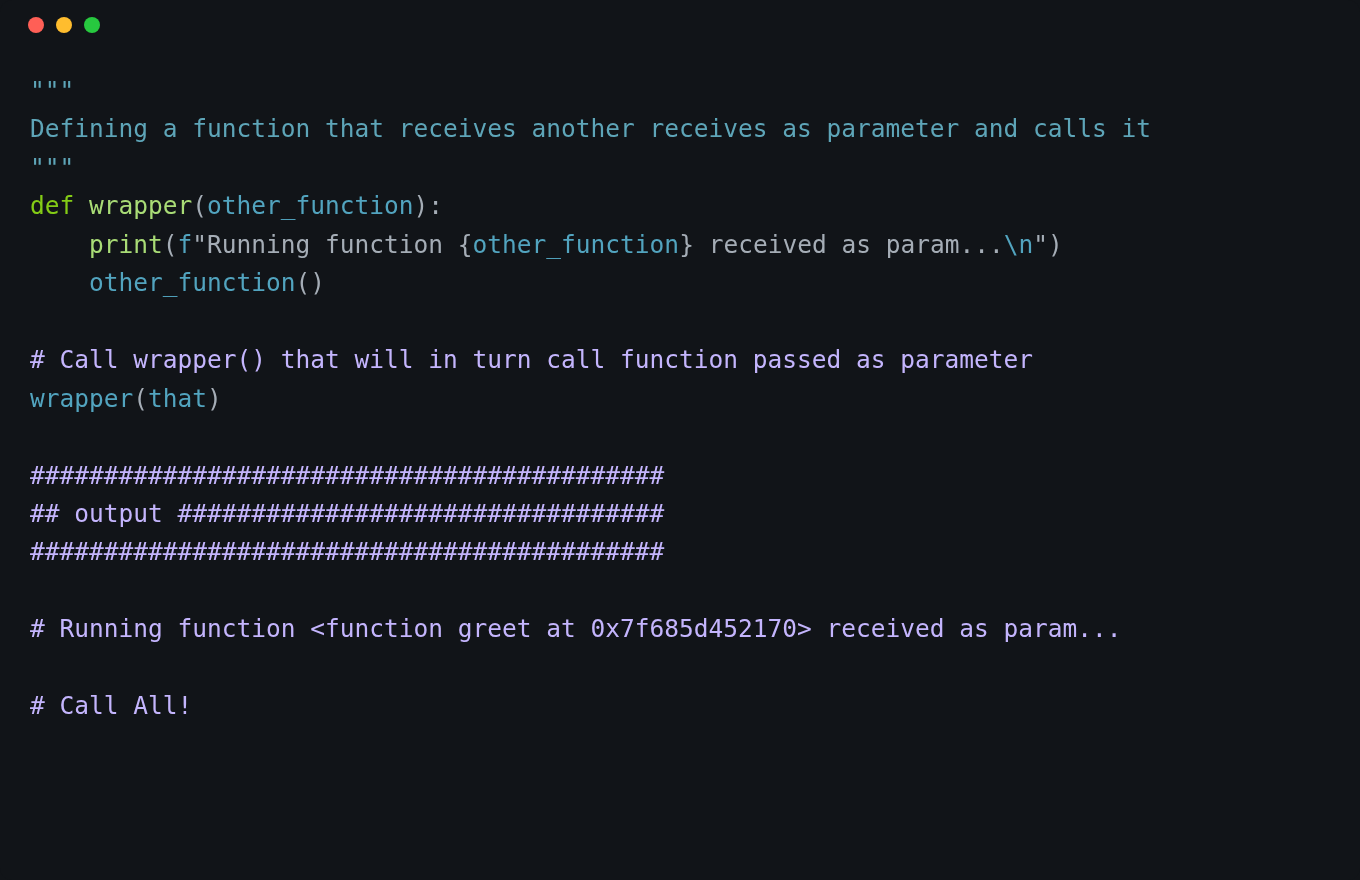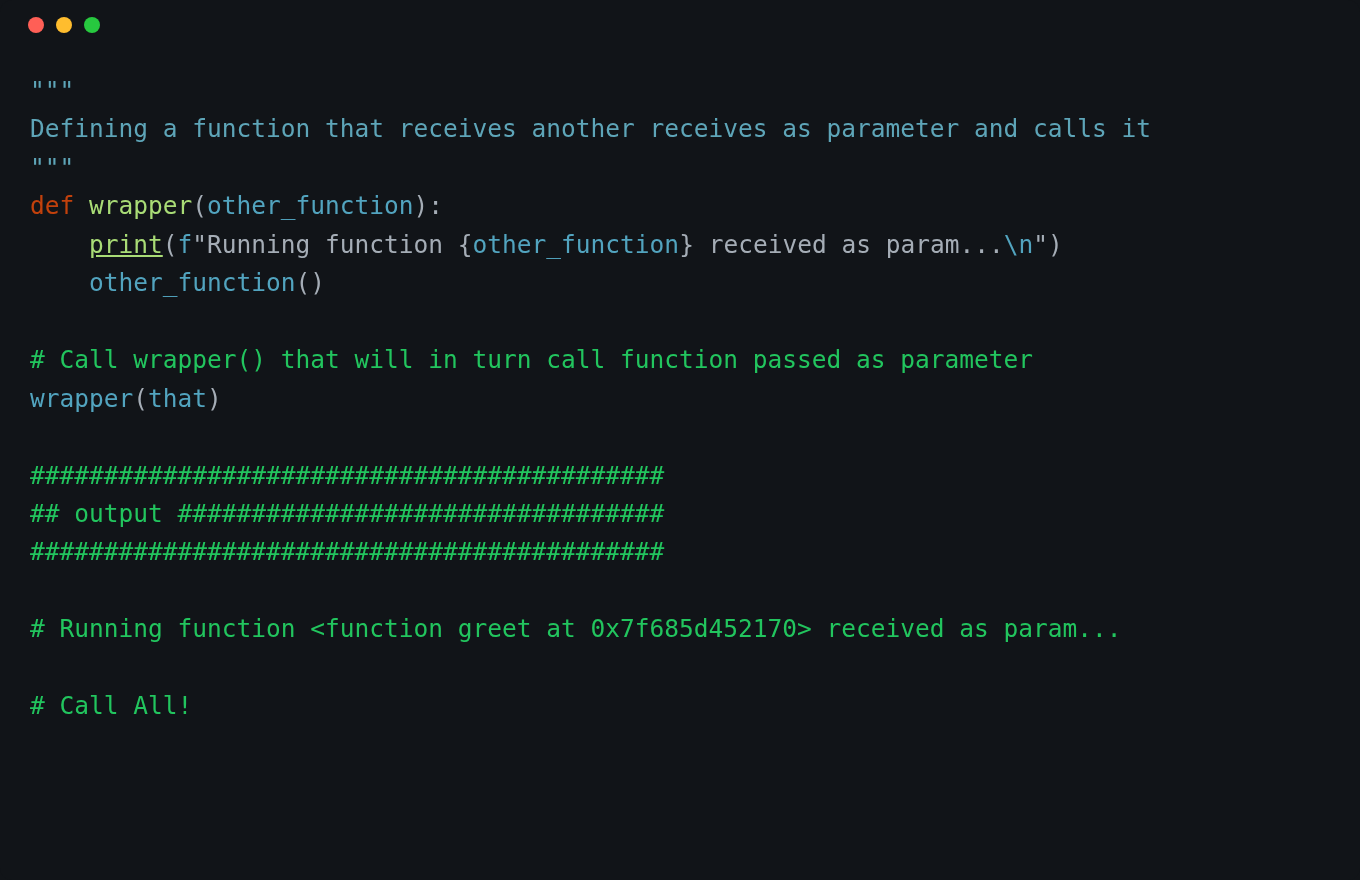--- a/index.html
+++ b/index.html
@@ -46,52 +46,51 @@
       padding: 22px 30px 30px 30px;
       font-size: 24.5px;
       line-height: 1.57;
       white-space: pre-wrap;
       word-wrap: break-word;
     }
     .docstring {
       color: #5ea5b8;
     }
     .keyword {
-      color: #c2410c;
+      color: #84cc16;
     }
     .funcname {
       color: #a9dc76;
     }
     .param {
       color: #52a4bf;
     }
     .punct {
       color: #a5adb6;
     }
     .builtin {
       color: #a9dc76;
-      text-decoration: underline;
     }
     .fstring {
       color: #a5adb6;
     }
     .fstring-prefix {
       color: #52a4bf;
     }
     .fstring-interp {
       color: #52a4bf;
     }
     .call {
       color: #52a4bf;
     }
     .ident {
       color: #52a4bf;
     }
     .comment {
-      color: #22c55e;
+      color: #c4b5fd;
     }
   </style>
 </head>
 <body>
 
 <div class="window">
   <div class="titlebar">
     <div class="traffic-light red"></div>
     <div class="traffic-light yellow"></div>
     <div class="traffic-light green"></div>

